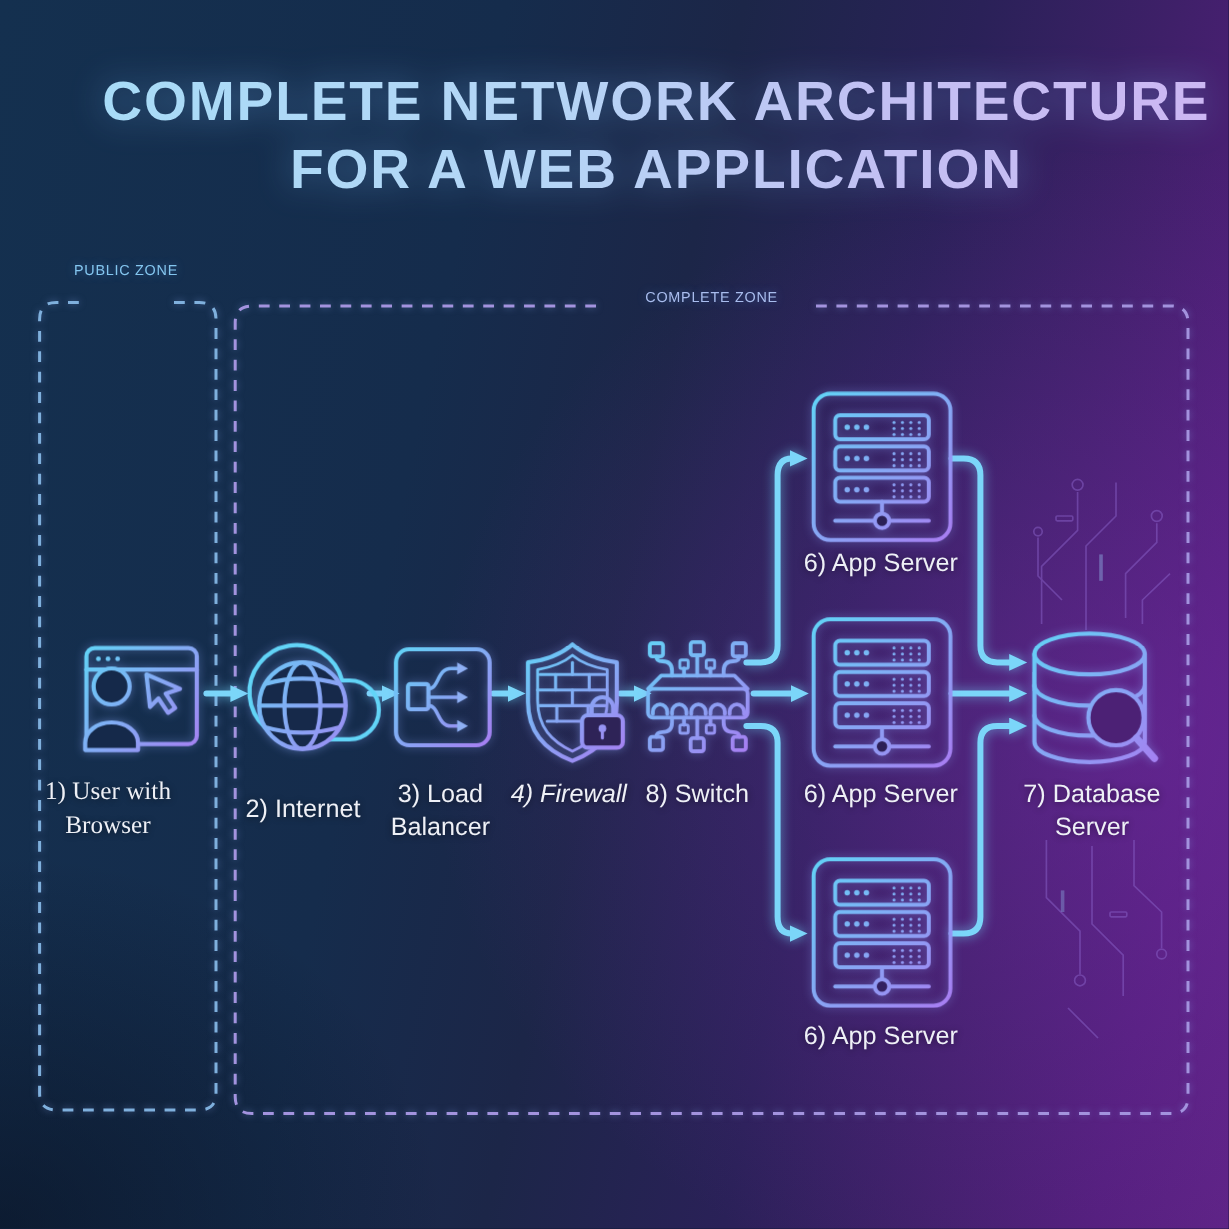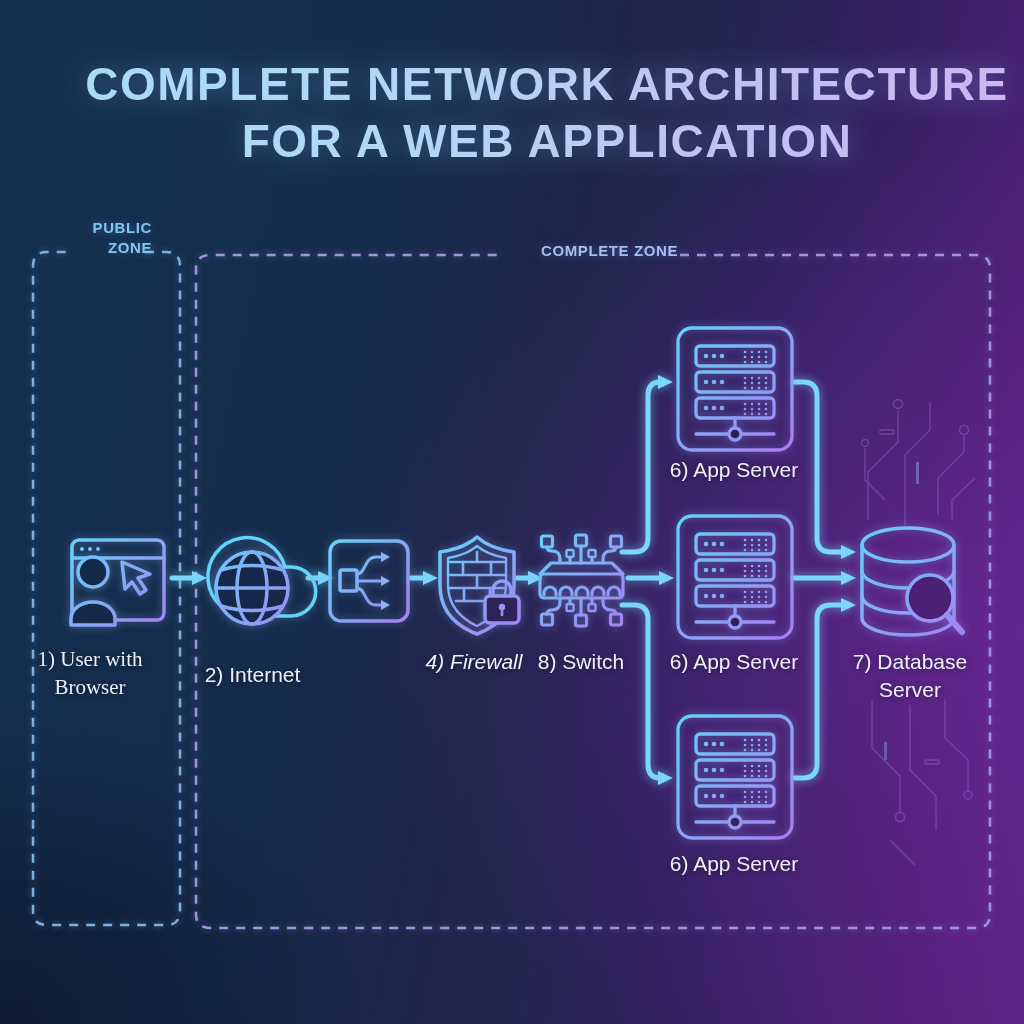--- a/index.html
+++ b/index.html
@@ -14,21 +14,21 @@
   #title{
     position:absolute;left:16px;top:56px;width:1024px;text-align:center;
     font-weight:bold;font-size:46px;line-height:1.24;letter-spacing:1.5px;
     background:linear-gradient(90deg,#a6dcf7 0%,#b5d5f6 42%,#c2c0f3 68%,#ceb5f3 100%);
     -webkit-background-clip:text;background-clip:text;color:transparent;
     filter:drop-shadow(0 0 14px rgba(125,190,255,.40));
     margin-left:19px;
   }
   svg.layer{position:absolute;left:0;top:0;}
   .zone-label{
-    position:absolute;text-align:right;font-weight:bold;font-size:15px;letter-spacing:.6px;line-height:1.3;
+    position:absolute;text-align:center;font-weight:normal;font-size:12px;letter-spacing:.6px;line-height:1.3;
     text-shadow:0 0 8px rgba(90,150,230,.45);
   }
   #public-zone-label{left:58px;top:218px;width:94px;color:#84c6ef;}
   #private-zone-label{left:508px;top:241px;width:170px;color:#a9bdee;}
   .label{
     position:absolute;text-align:center;color:#eef0f6;font-size:21px;line-height:1.32;
     text-shadow:0 1px 6px rgba(0,0,0,.45);
   }
   #lbl-user{left:10px;top:646px;width:160px;font-family:Liberation Serif, serif;}
   #lbl-internet{left:180px;top:661px;width:145px;}
@@ -416,20 +416,21 @@
         </g>
       </g>
     </g>
   </svg>
 
   <div class="zone-label" id="public-zone-label">PUBLIC ZONE</div>
   <div class="zone-label" id="private-zone-label">COMPLETE ZONE</div>
 
   <div class="label" id="lbl-user">1) User with Browser</div>
   <div class="label" id="lbl-internet">2) Internet</div>
+  <div class="label" id="lbl-lb">3) Load Balancer</div>
   <div class="label" id="lbl-fw">4) Firewall</div>
   <div class="label" id="lbl-sw">8) Switch</div>
   <div class="label" id="lbl-app1">6) App Server</div>
   <div class="label" id="lbl-app2">6) App Server</div>
   <div class="label" id="lbl-app3">6) App Server</div>
   <div class="label" id="lbl-db">7) Database Server</div>
 
 </div>
 
 </body></html>

